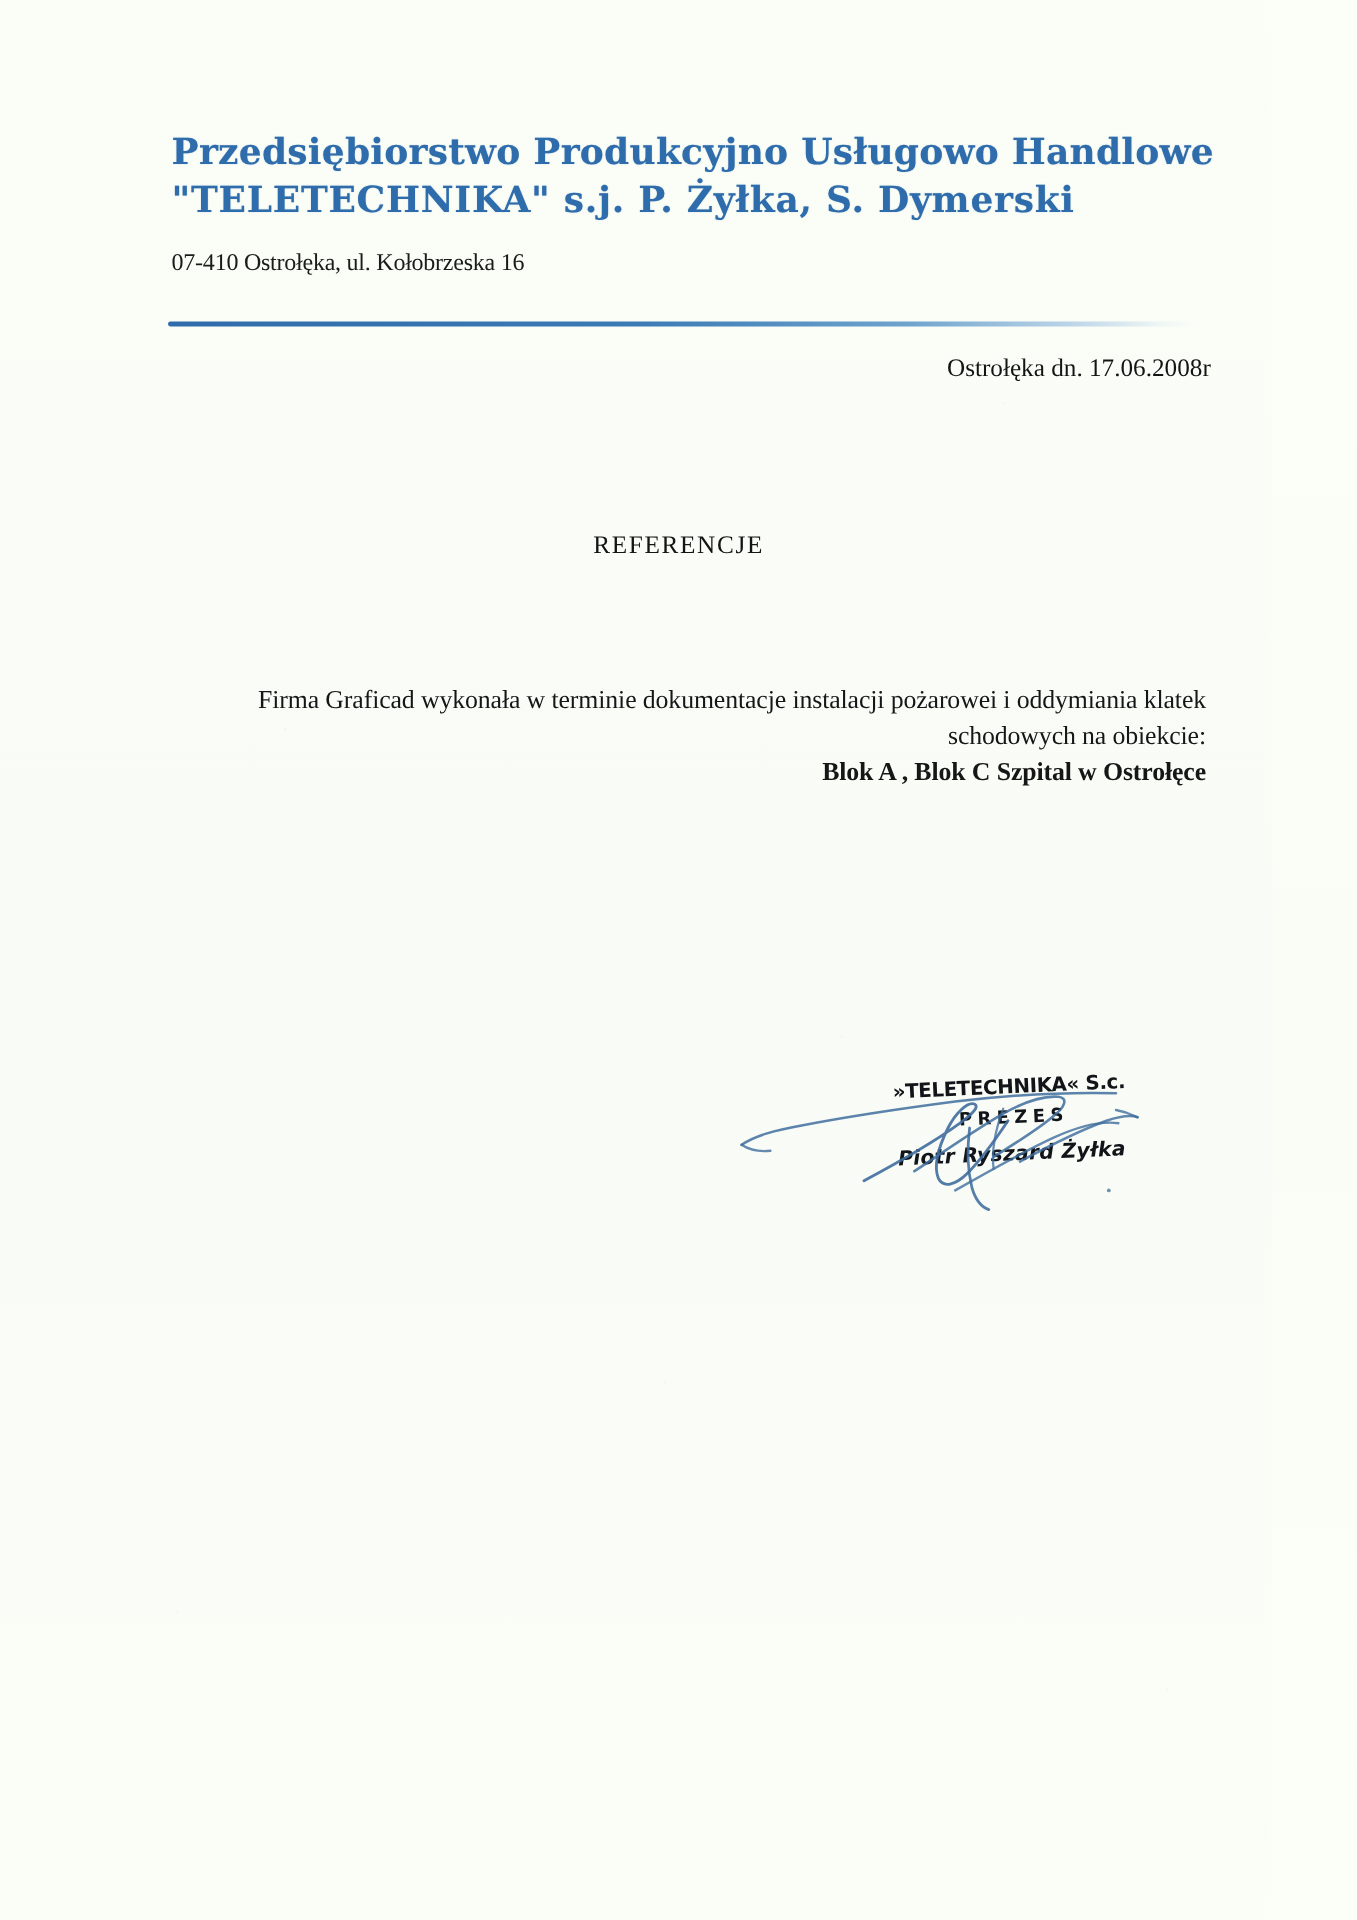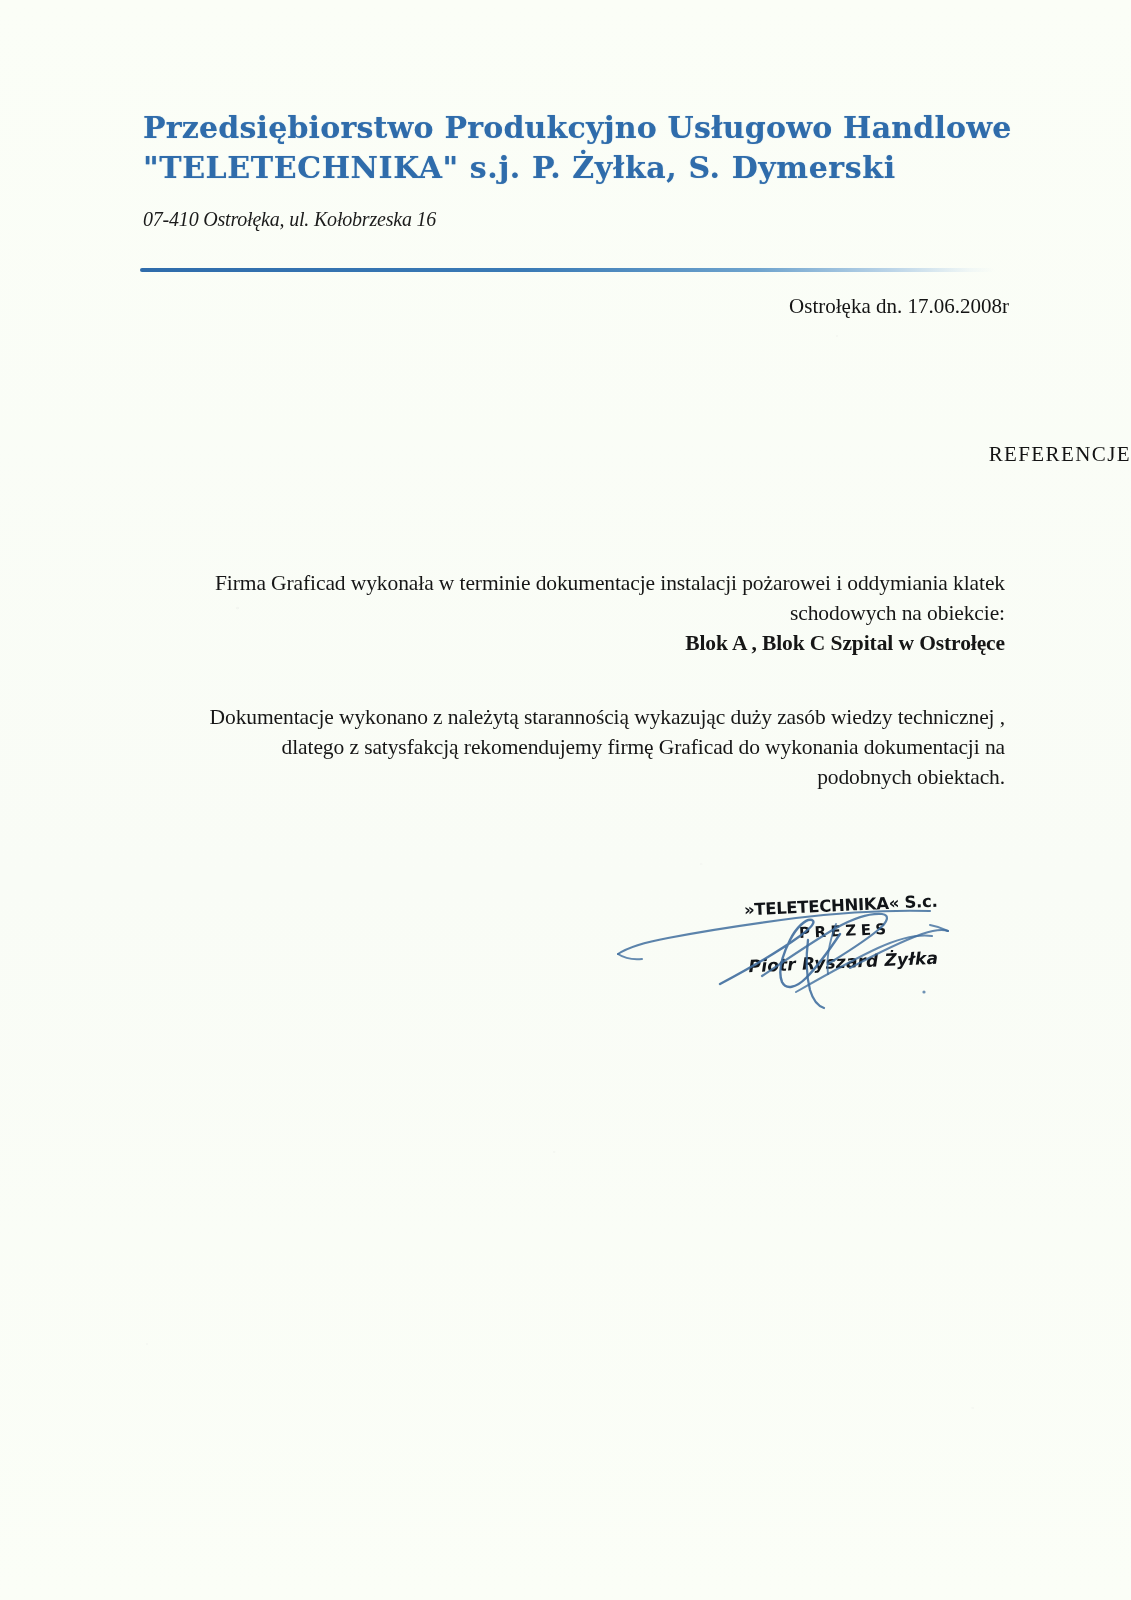--- a/index.html
+++ b/index.html
@@ -64,21 +64,20 @@
 
   .contact-block {
     position: absolute;
     left: 143px;
     top: 206px;
     font-family: "Liberation Serif", "DejaVu Serif", serif;
     font-size: 20px;
     line-height: 27px;
     color: #1b1b1b;
     letter-spacing: -0.2px;
-    font-style: italic;
   }
   .contact-block div { white-space: nowrap; }
 
   .header-rule {
     position: absolute;
     left: 140px;
     top: 268px;
     width: 855px;
     height: 4px;
     background: linear-gradient(90deg,
@@ -101,21 +100,21 @@
     color: #141414;
     white-space: nowrap;
   }
 
   
   .doc-title {
     position: absolute;
     left: 0;
     right: 0;
     top: 442px;
-    text-align: right;
+    text-align: center;
     font-size: 21px;
     letter-spacing: 1.4px;
     color: #141414;
   }
 
   
   .body-block {
     position: absolute;
     left: 137px;
     width: 868px;
@@ -201,25 +200,20 @@
   <div class="date-line">Ostrołęka dn. 17.06.2008r</div>
 
   <div class="doc-title">REFERENCJE</div>
 
   <div class="body-block para-1">
     <p>Firma Graficad  wykonała w terminie dokumentacje instalacji pożarowei i oddymiania klatek</p>
     <p>schodowych na obiekcie:</p>
     <p class="indent">Blok A , Blok C  Szpital w Ostrołęce</p>
   </div>
 
-  <div class="body-block para-2">
-    <p>Dokumentacje wykonano z należytą starannością wykazując duży zasób wiedzy technicznej ,</p>
-    <p>dlatego z satysfakcją rekomendujemy firmę  Graficad do wykonania dokumentacji na</p>
-    <p>podobnych obiektach.</p>
-  </div>
 
   <div class="signature-area">
 
     <div class="stamp">
       <div class="stamp-line-1">»TELETECHNIKA« S.c.</div>
       <div class="stamp-line-2">PREZES</div>
       <div class="stamp-line-3">Piotr Ryszard Żyłka</div>
     </div>
 
     <svg class="signature-ink" viewBox="0 0 400 140">

